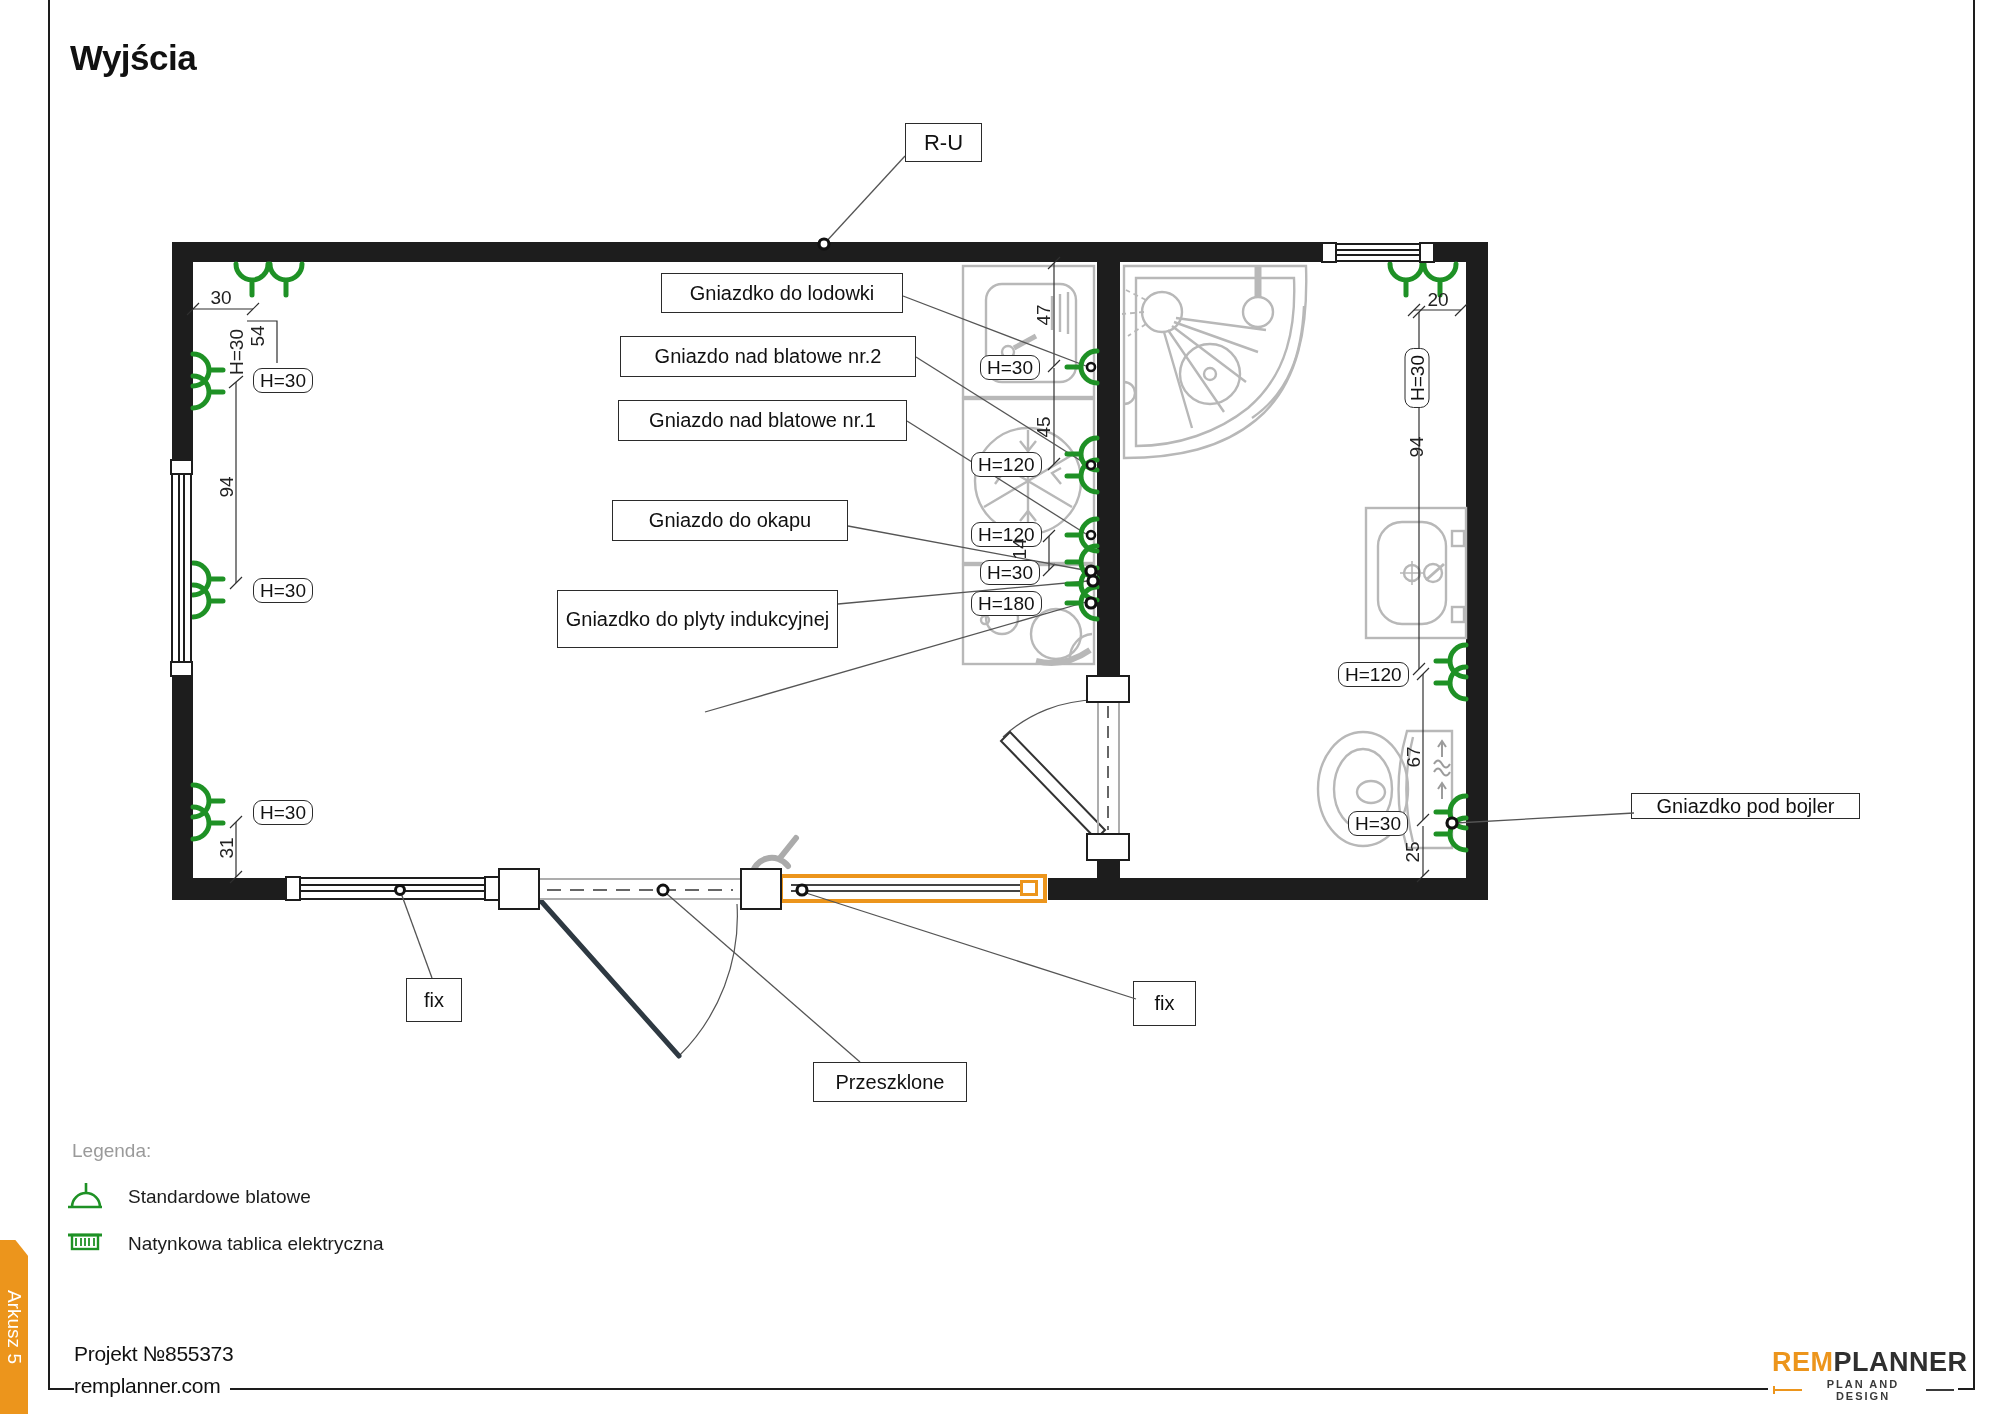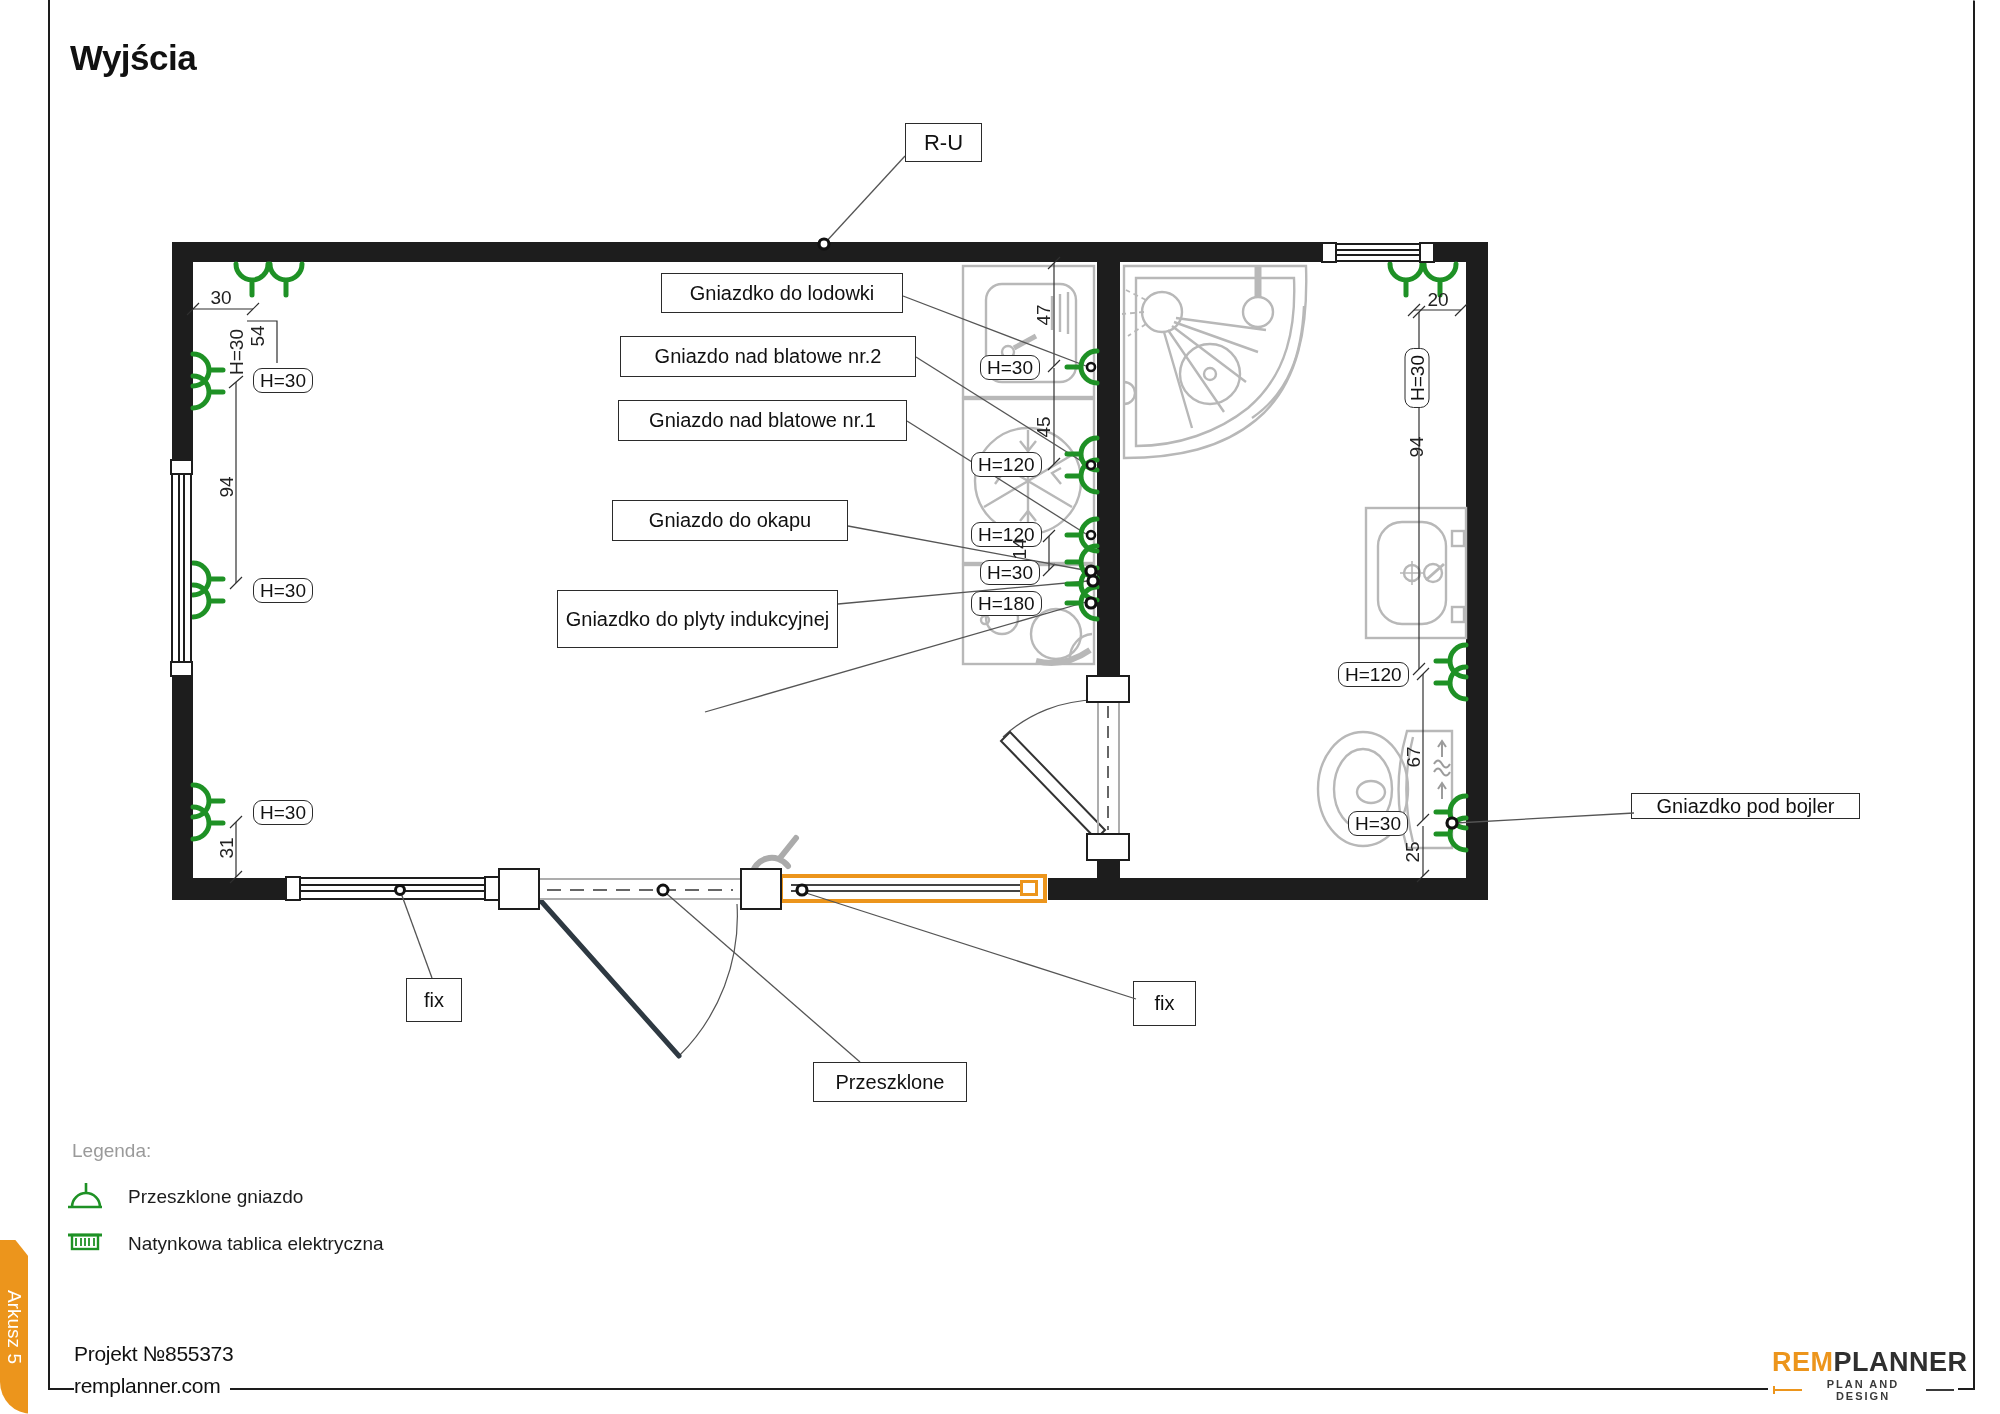--- a/index.html
+++ b/index.html
@@ -1,17 +1,17 @@
 <!DOCTYPE html>
 <html><head>
 <meta charset="utf-8">
 <style>
   html,body{margin:0;padding:0;background:#fff;}
   #page{position:relative;width:2000px;height:1414px;background:#fff;overflow:hidden;
-        font-family:"Liberation Sans", sans-serif;color:#1c1c1c;border-radius:32px;}
+        font-family:"Liberation Sans", sans-serif;color:#1c1c1c;}
   
   .frame{position:absolute;background:#1d1d1d;z-index:1;}
   
   .wall{position:absolute;background:#1d1d1d;z-index:2;}
   
   .win{position:absolute;background:#fff;box-sizing:border-box;border:2px solid #1d1d1d;z-index:4;}
   .win .glass{position:absolute;background:#1d1d1d;}
   .cap{position:absolute;background:#fff;border:2.5px solid #1d1d1d;box-sizing:border-box;}
   .frm{position:absolute;background:#fff;border:2.5px solid #1d1d1d;box-sizing:border-box;z-index:4;}
   .opening{position:absolute;box-sizing:border-box;z-index:4;}
@@ -313,21 +313,21 @@
   <div class="dim rot" style="left:227px;top:848px;">31</div>
   <div class="dim rot" style="left:1044px;top:315px;">47</div>
   <div class="dim rot" style="left:1044px;top:427px;">45</div>
   <div class="dim rot" style="left:1020px;top:549px;">14</div>
   <div class="dim ctr" style="left:1438px;top:300px;">20</div>
   <div class="dim rot" style="left:1417px;top:447px;">94</div>
   <div class="dim rot" style="left:1414px;top:757px;">67</div>
   <div class="dim rot" style="left:1413px;top:852px;">25</div>
 
   <div class="legend-title">Legenda:</div>
-  <div class="legend-item" style="left:128px;top:1186px;">Przeszklone gniazdo</div>
+  <div class="legend-item" style="left:128px;top:1186px;">Standardowe blatowe</div>
   <div class="legend-item" style="left:128px;top:1233px;">Natynkowa tablica elektryczna</div>
 
   <div class="ft" style="left:74px;top:1342px;">Projekt №855373</div>
   <div class="ft" style="left:74px;top:1374px;">remplanner.com</div>
 
   <div id="logo">
     <div class="l1">
       <span class="rem">REM</span><span class="planner">PLANNER</span>
     </div>
     <div class="l2">

